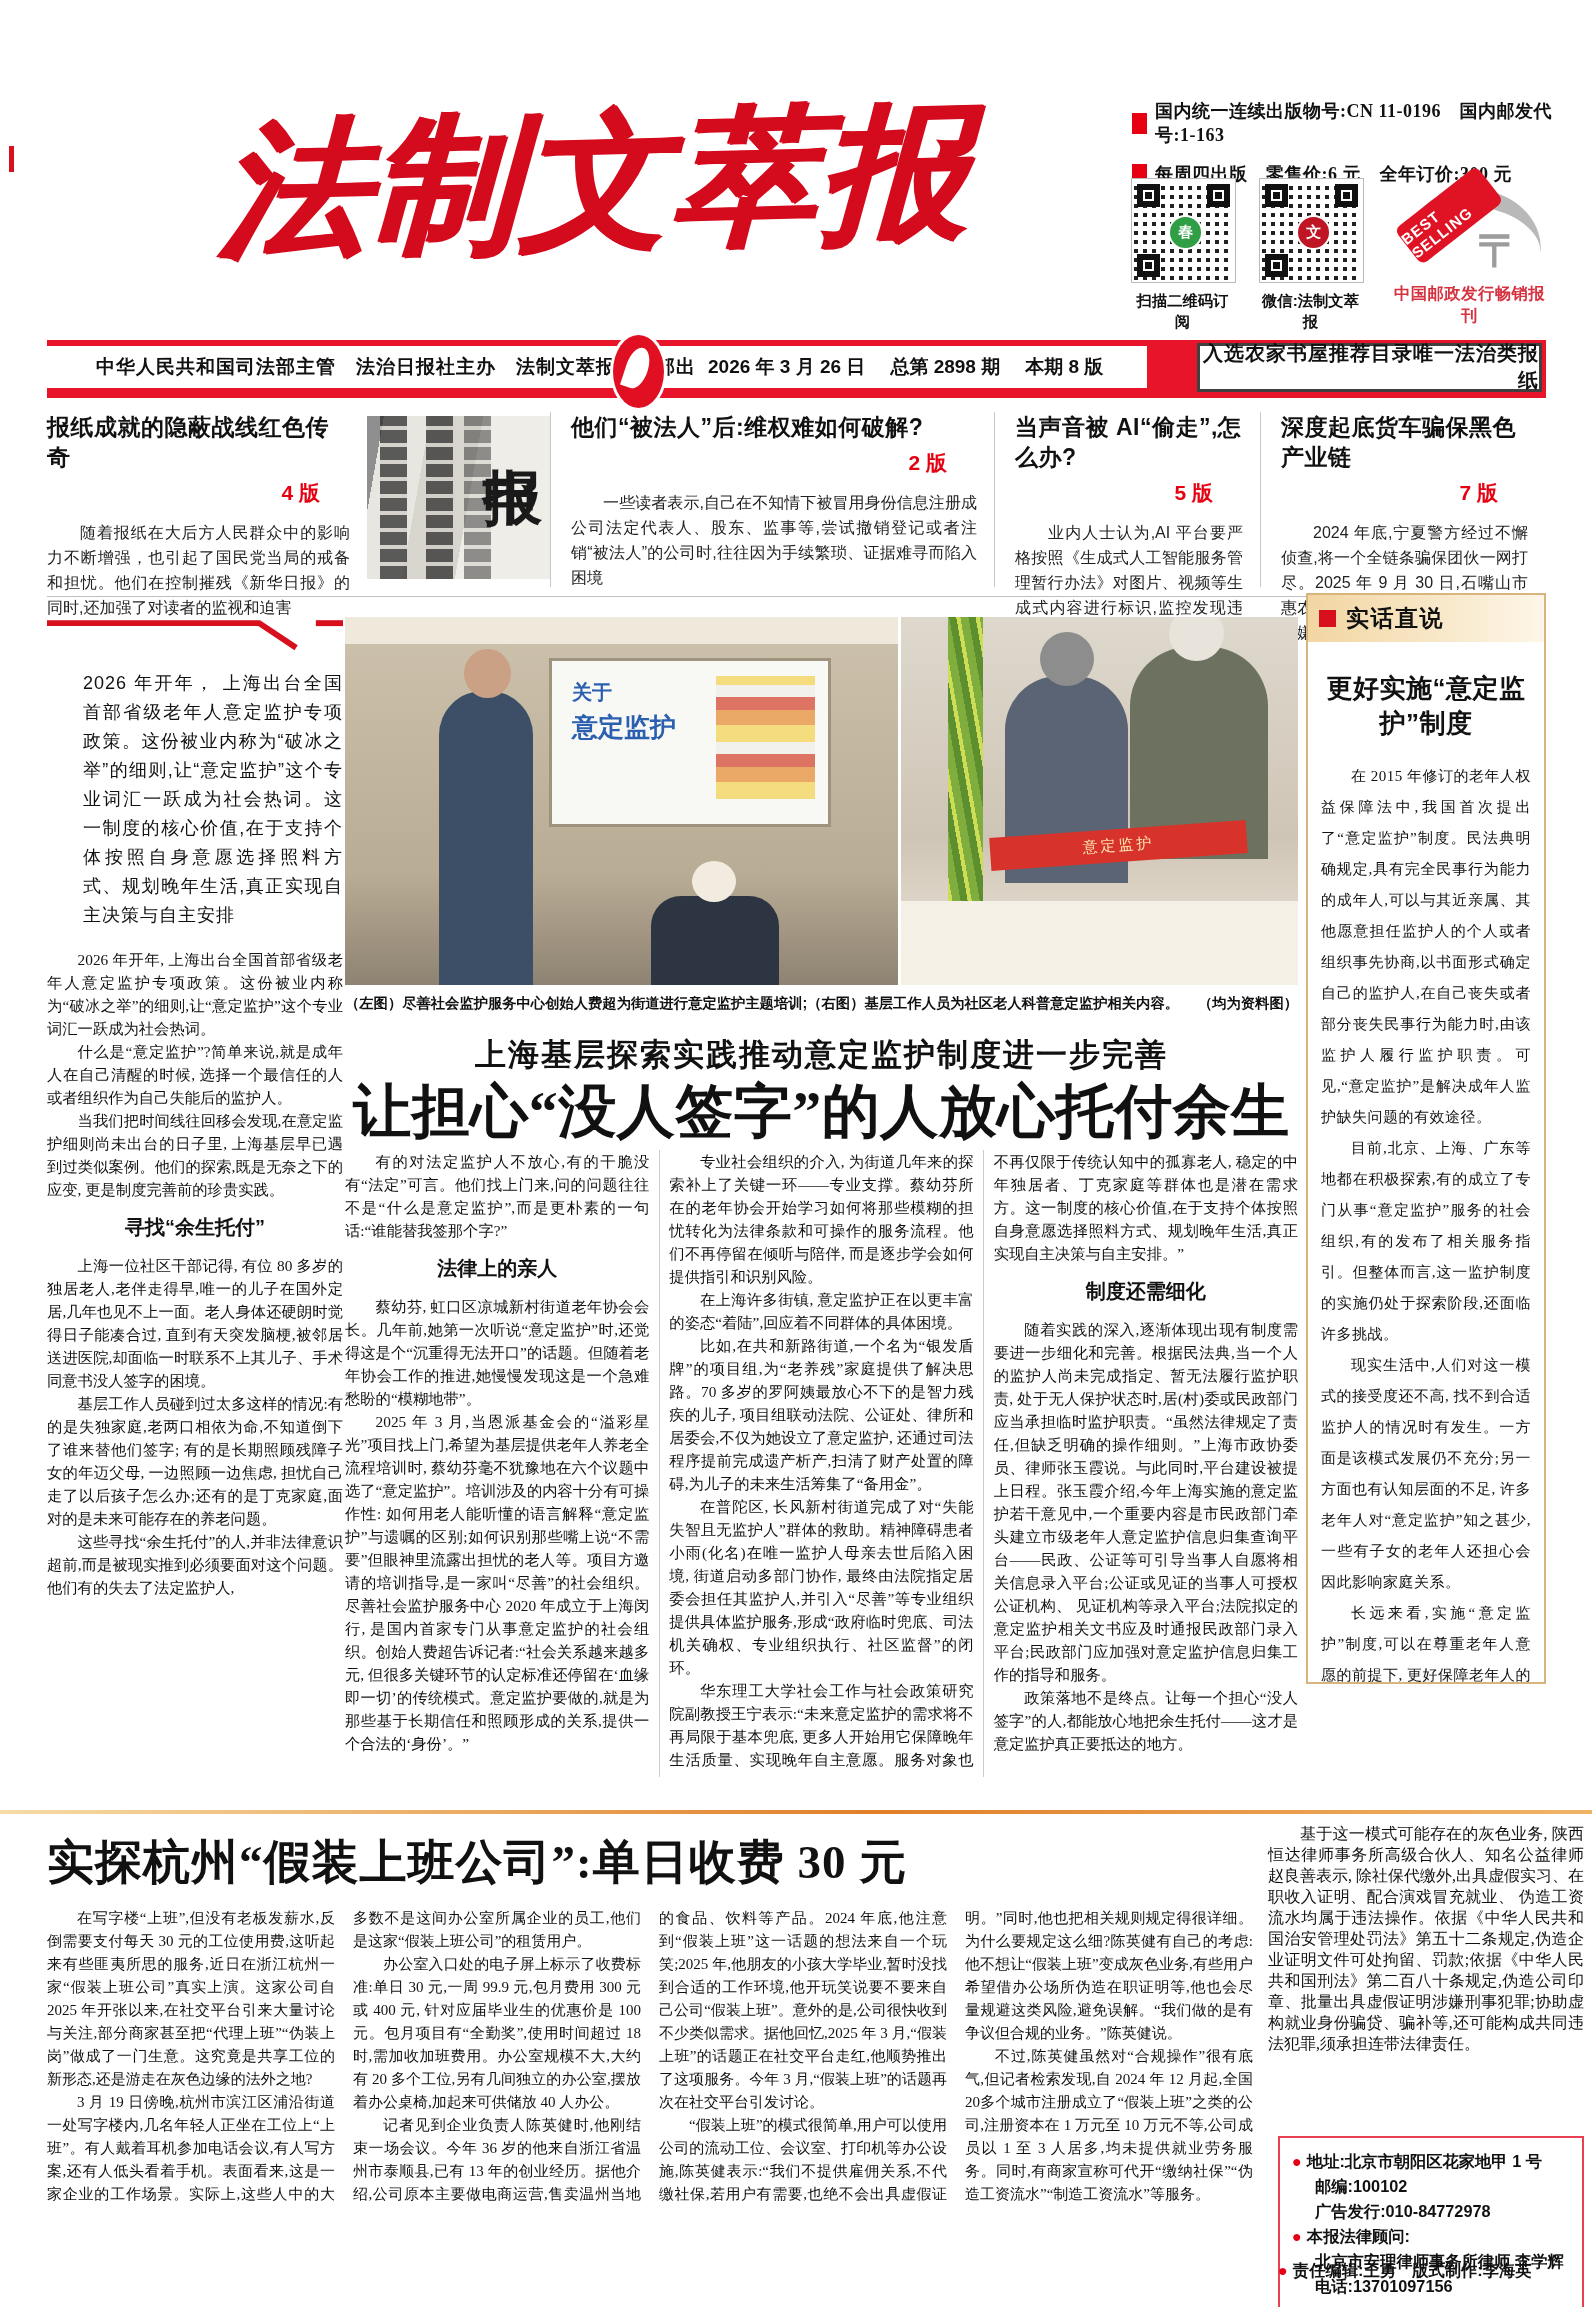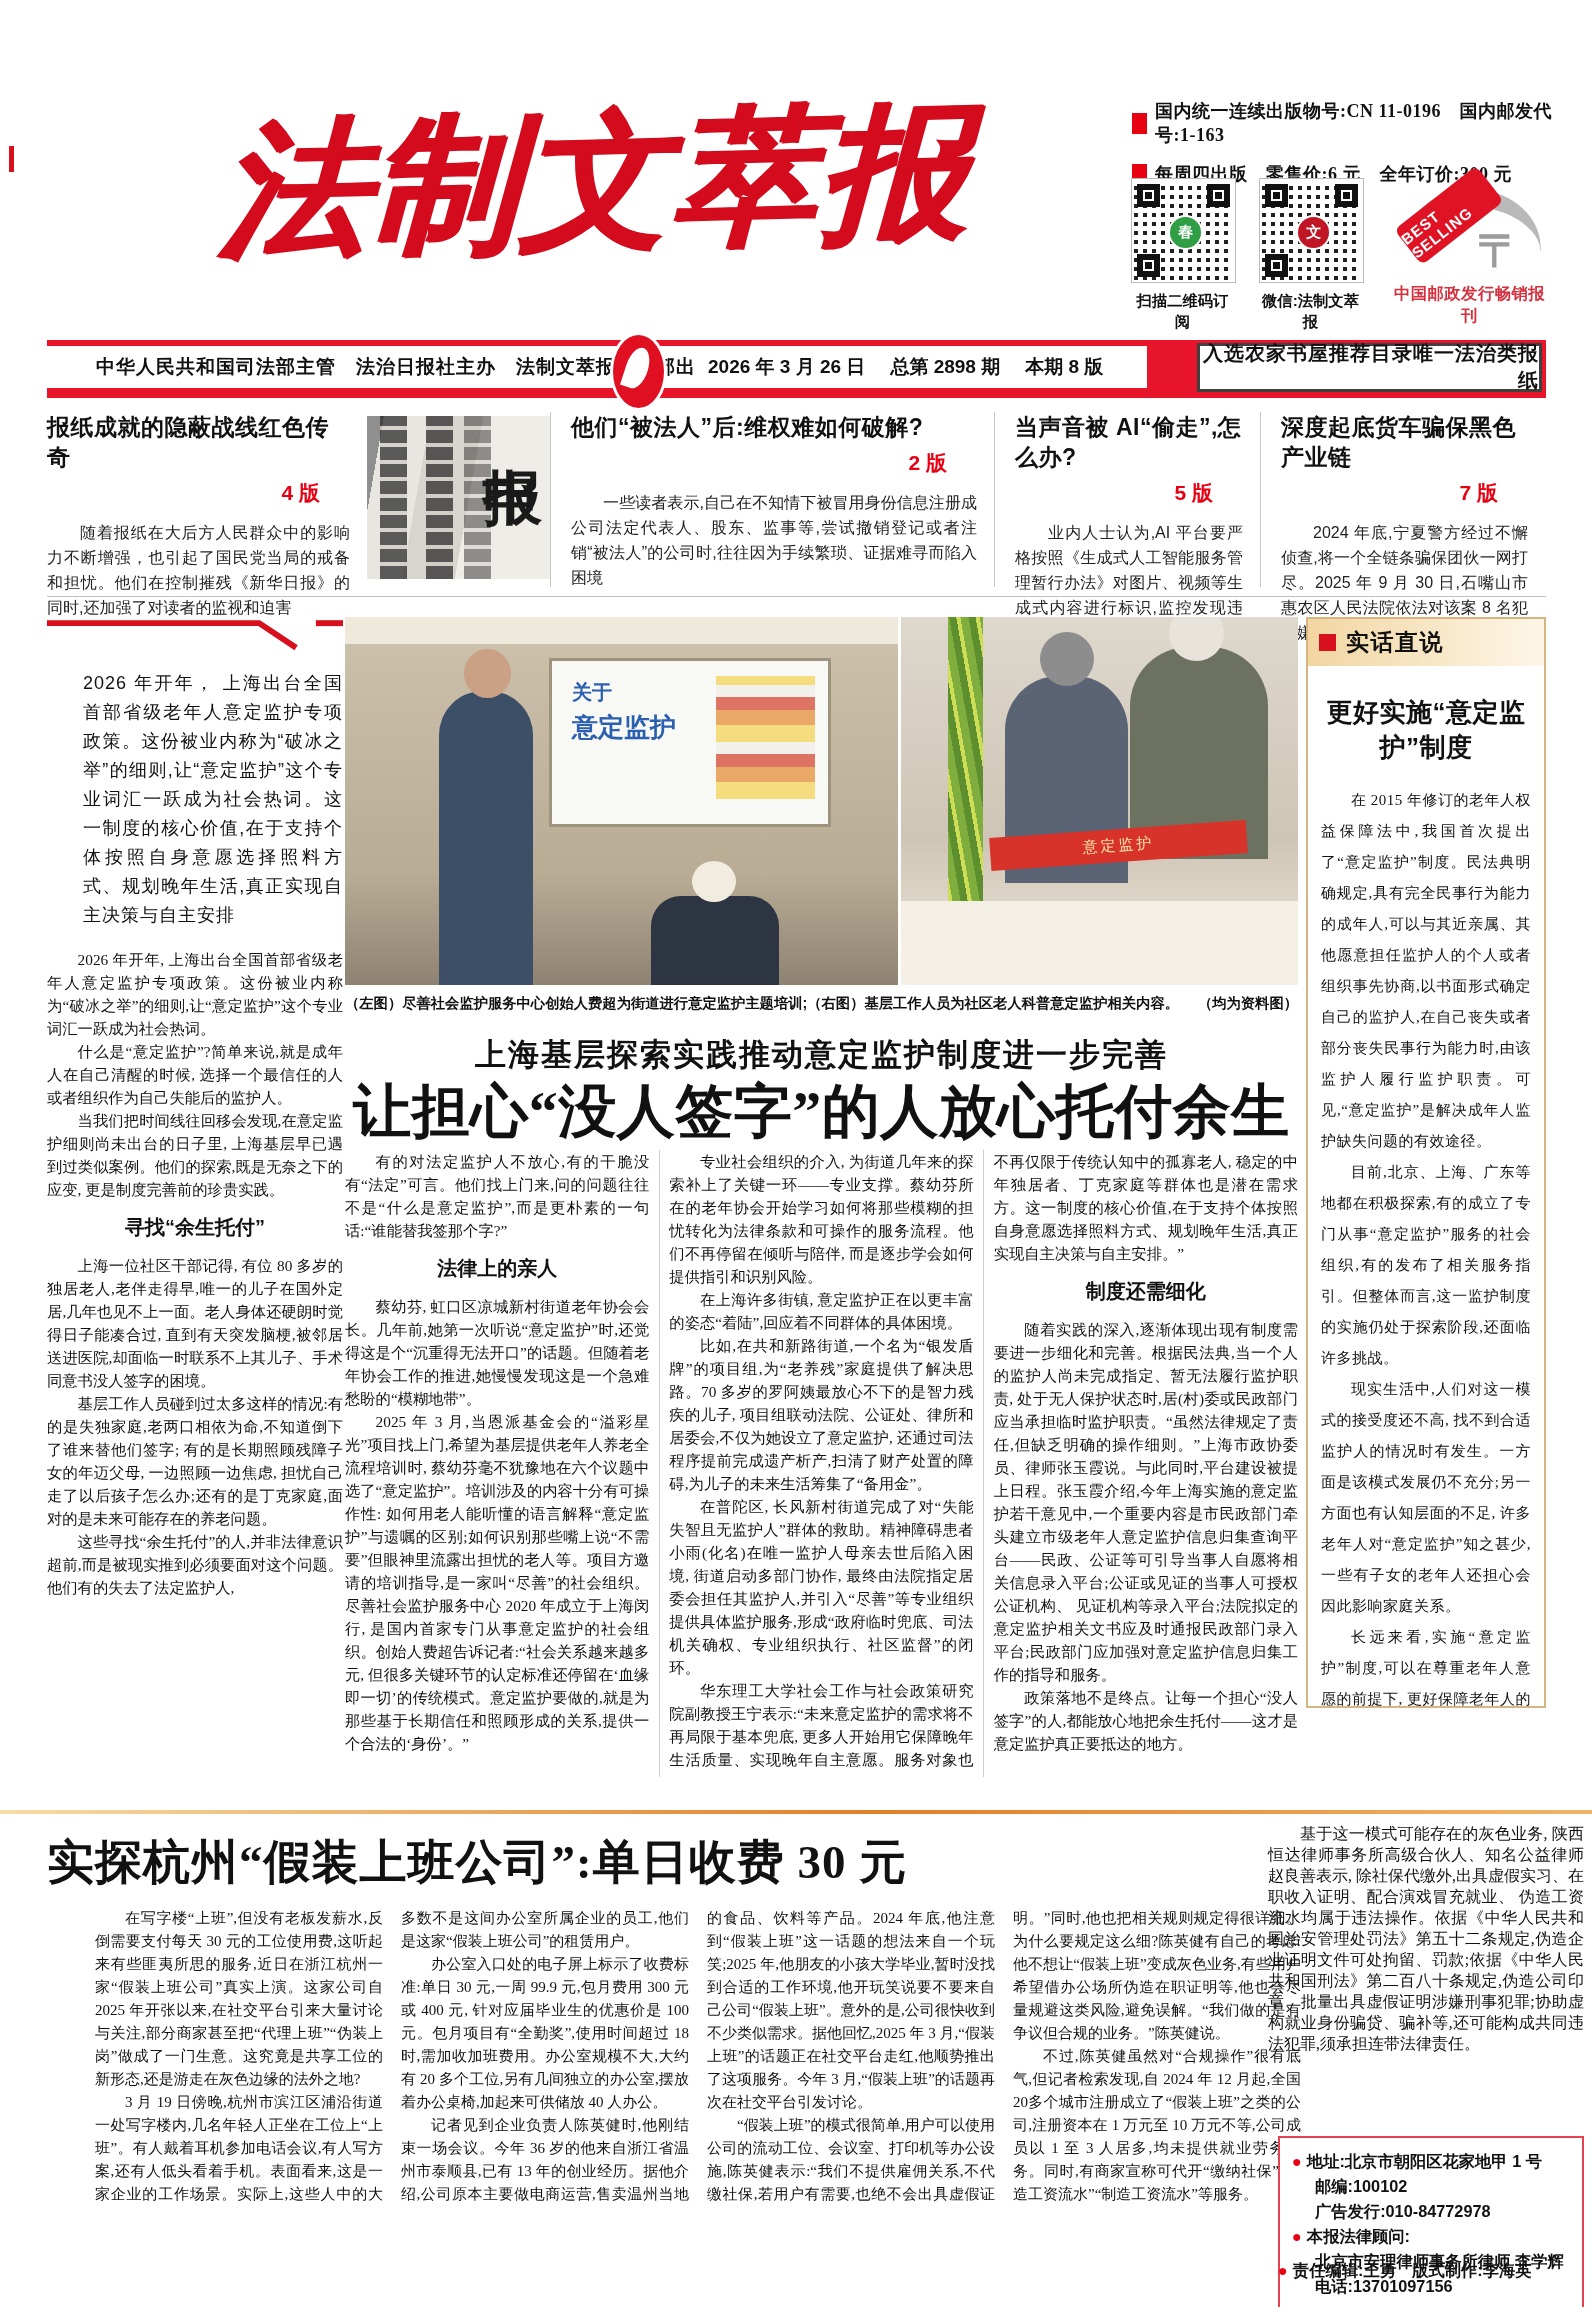--- a/index.html
+++ b/index.html
@@ -100,31 +100,31 @@
       display:flex;align-items:center;justify-content:center;color:#ffe9b0;font-size:15px;letter-spacing:3px;font-family:"Liberation Sans",sans-serif;}
   #ph-right .table{position:absolute;left:0;bottom:0;width:100%;height:84px;background:#f4f0e6;}
   
   #main-caption{left:345px;top:994px;width:953px;display:flex;justify-content:space-between;
       font-family:"Liberation Sans",sans-serif;font-weight:700;font-size:14.3px;}
   #kicker{left:345px;top:1034px;width:953px;text-align:center;font-weight:700;font-size:31px;letter-spacing:2px;}
   #headline{left:345px;top:1073px;width:953px;text-align:center;font-weight:900;font-size:58px;letter-spacing:0.5px;white-space:nowrap;}
   #main-body{left:345px;top:1150px;width:953px;height:627px;column-count:3;column-gap:20px;
       column-rule:0.5px solid #ccc;overflow:hidden;}
   
-  #sidebar{left:1306px;top:617px;width:240px;height:1091px;border:2.5px solid #d8b57e;box-sizing:border-box;background:#fff;overflow:hidden;}
+  #sidebar{left:1306px;top:593px;width:240px;height:1091px;border:2.5px solid #d8b57e;box-sizing:border-box;background:#fff;overflow:hidden;}
   #sb-head{height:47px;background:linear-gradient(90deg,#f2d6a2,#fdf6e8);display:flex;align-items:center;padding-left:11px;box-sizing:border-box;}
   #sb-head .sq{width:17px;height:17px;background:#d8101e;margin-right:10px;}
   #sb-head .tt{font-family:"Liberation Sans",sans-serif;font-weight:700;font-size:23px;letter-spacing:1.5px;}
   #sb-title{margin:29px 10px 20px;text-align:center;font-family:"Liberation Sans",sans-serif;font-weight:900;font-size:26px;letter-spacing:0.5px;}
   #sb-body{padding:0 13px;}
   #sb-body p{margin:0;font-size:15px;line-height:31px;letter-spacing:0.5px;text-align:justify;text-indent:2em;}
   
   #orange-hr{left:0;top:1810px;width:1593px;height:4.4px;background:linear-gradient(90deg,#f6dca6,#e07f28 55%,#f0b469);}
   #bottom-headline{left:47px;top:1831px;width:1204px;font-weight:900;font-size:47px;letter-spacing:1px;white-space:nowrap;}
-  #bottom-body{left:47px;top:1907px;width:1206px;height:390px;column-count:4;column-gap:18px;overflow:hidden;margin-left:48px;}
+  #bottom-body{left:47px;top:1907px;width:1206px;height:390px;column-count:4;column-gap:18px;overflow:hidden;}
   #bottom-body p{font-size:15px;line-height:23px;}
   #bottom-right{left:1268px;top:1823px;width:316px;}
   #bottom-right .flow p{font-size:16px;line-height:21px;}
   #br-byl{text-align:right;font-size:15px;line-height:24px;padding-right:10px;margin-top:3px;}
   #infobox{left:1278px;top:2136px;width:306px;border:2px solid #e84050;background:#fff;box-sizing:border-box;padding:11px 12px;
       font-family:"Liberation Sans",sans-serif;font-weight:700;font-size:16.3px;line-height:25px;}
   #infobox .b:before,#credits .b:before{content:"●";color:#e60012;margin-right:5px;}
   #infobox .ind{padding-left:23px;}
   #credits{left:1278px;top:2260px;width:306px;font-family:"Liberation Sans",sans-serif;font-weight:700;font-size:16.3px;}
 </style>

